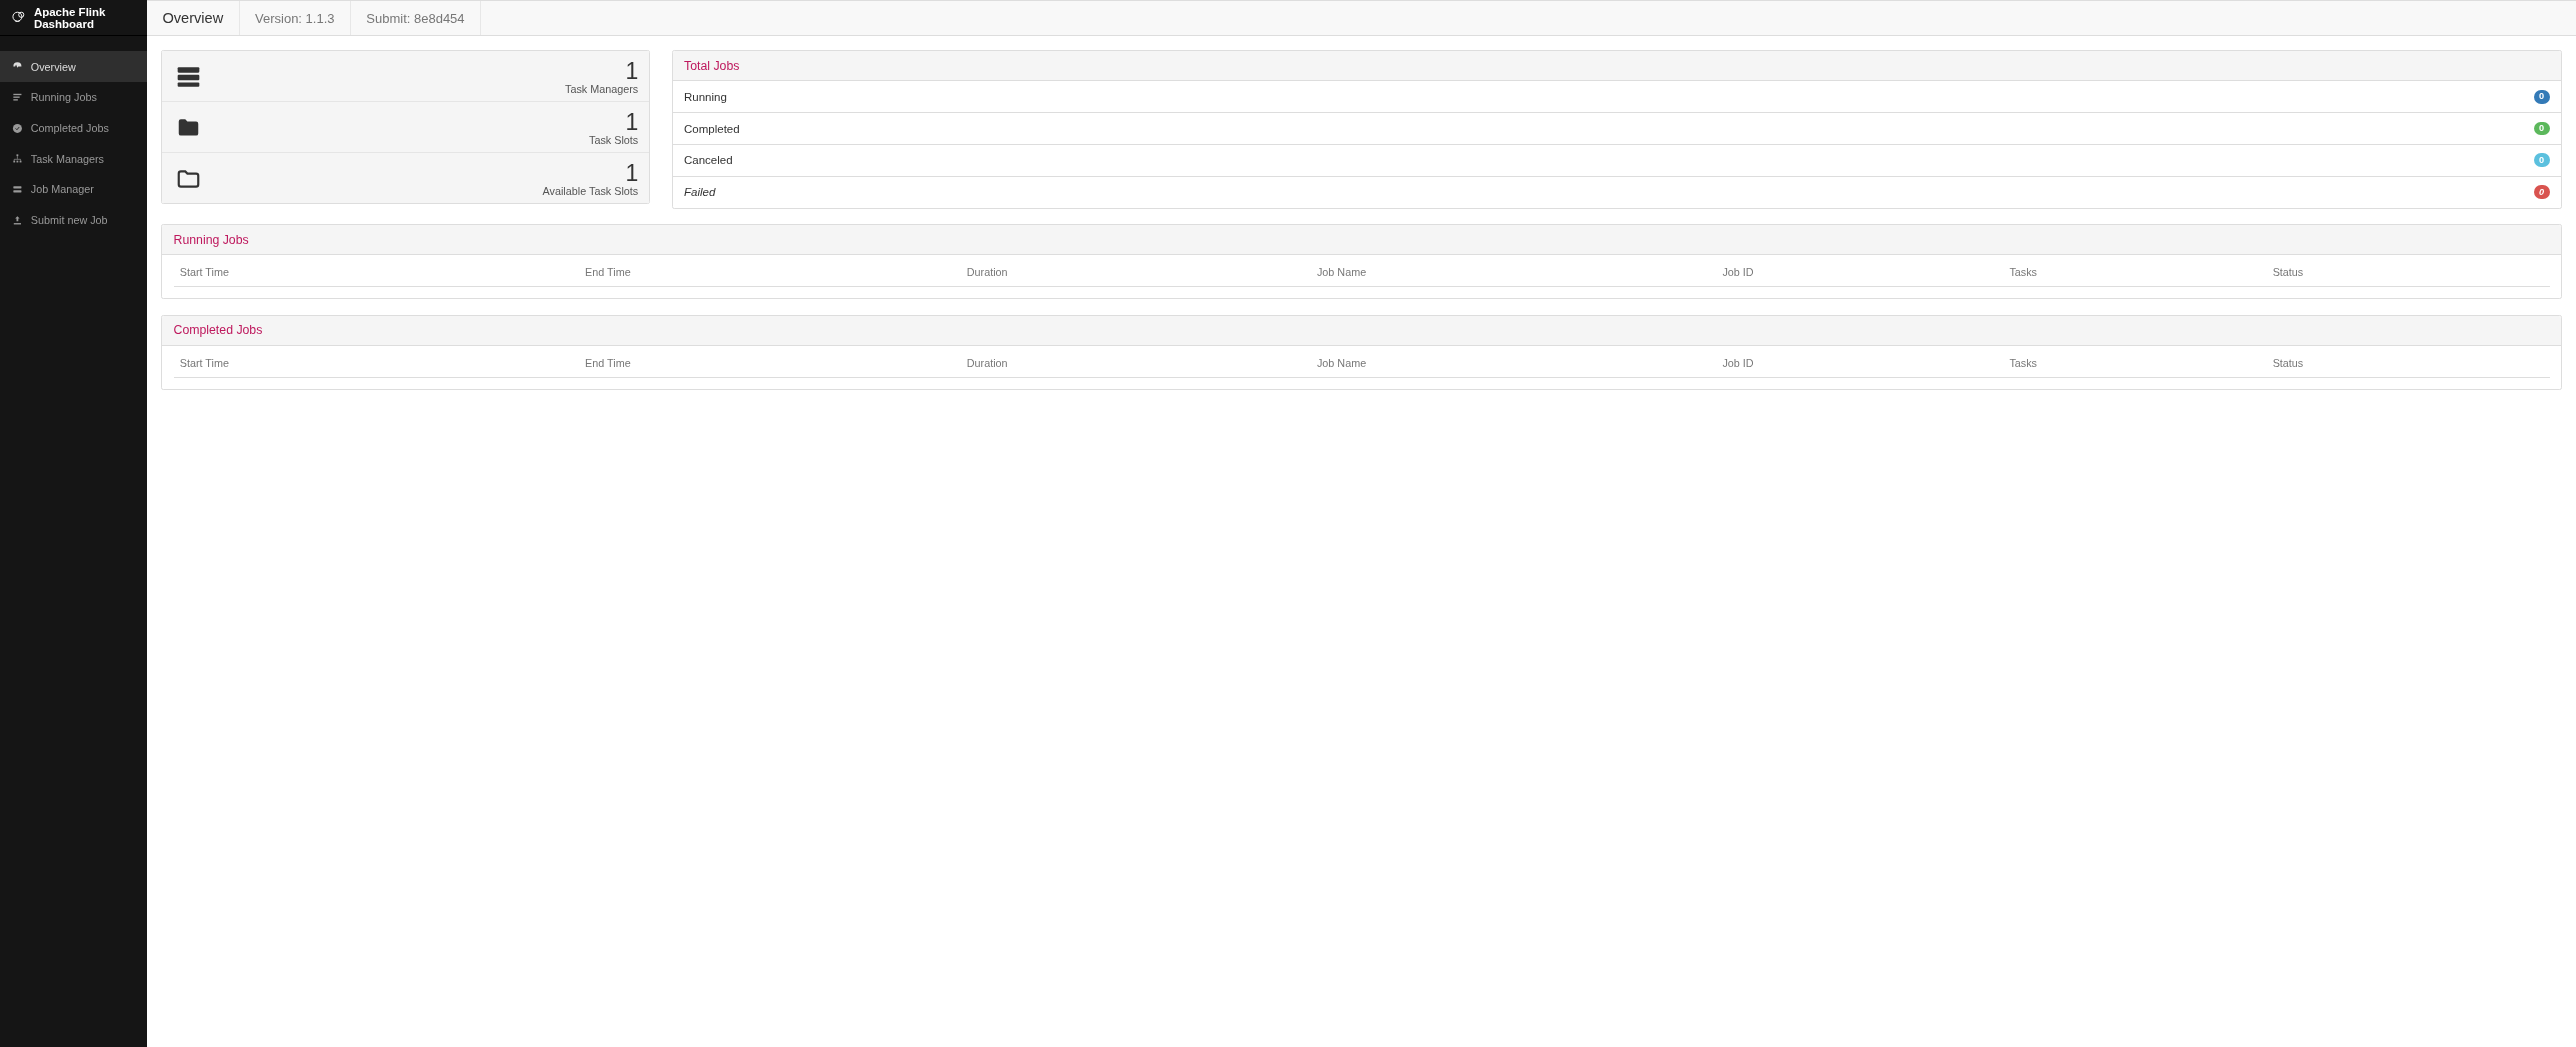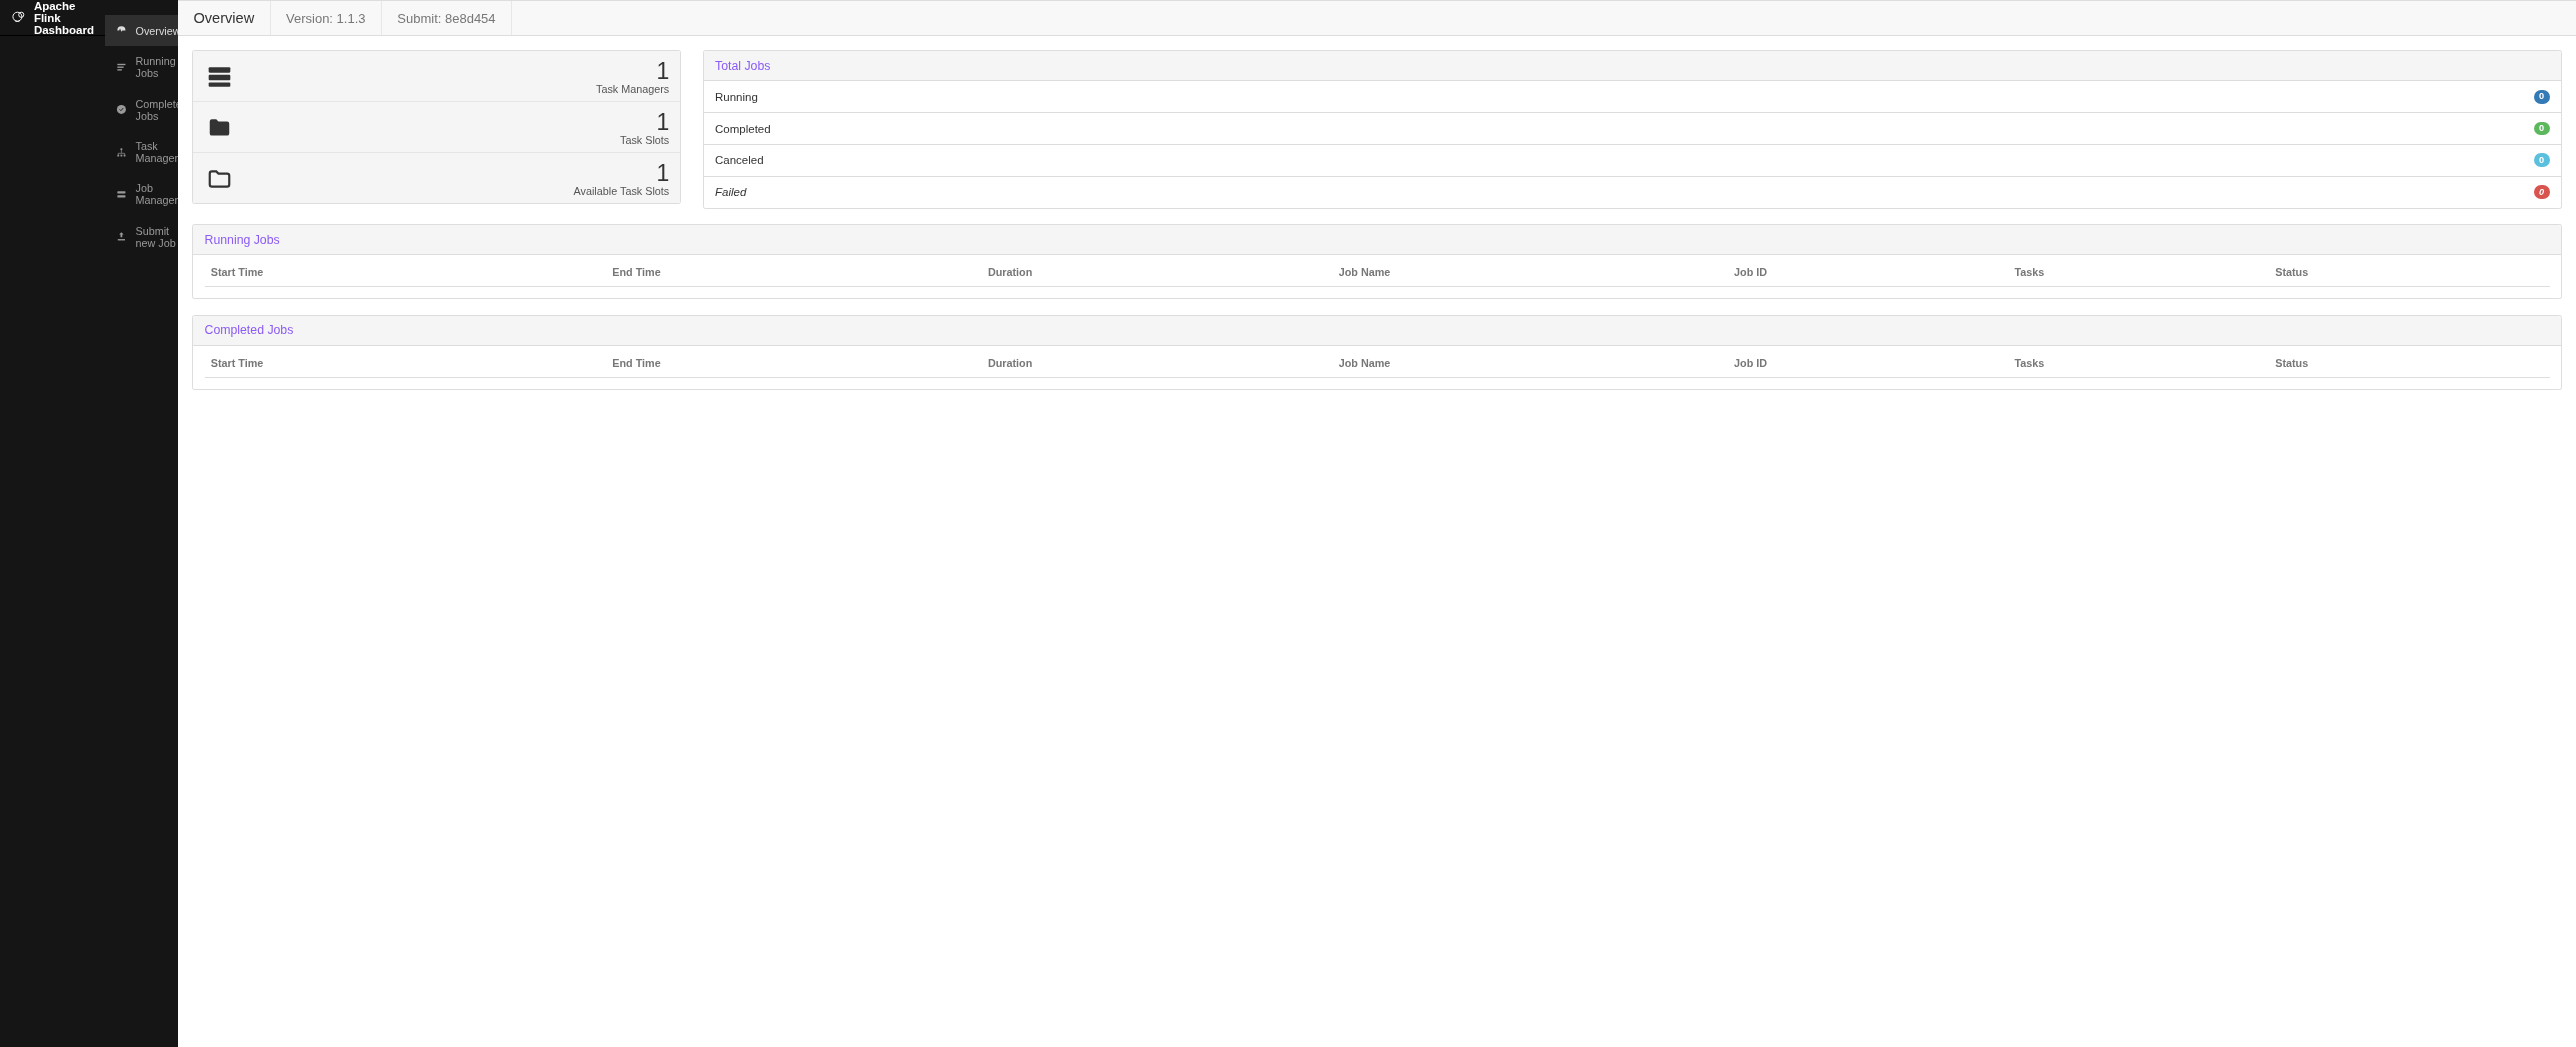--- a/index.html
+++ b/index.html
@@ -8,26 +8,26 @@
     font-family: "Helvetica Neue", Helvetica, Arial, sans-serif;
     font-size: 10.8px;
     color: #333;
     background: #fff;
     display: flex;
     min-height: 100vh;
   }
 
   
   .sidebar {
-    width: 178px;
+    width: 147px;
     background: #151515;
     color: #aaa;
     flex-shrink: 0;
     display: flex;
-    flex-direction: row;
+    flex-direction: column;
   }
   .sidebar-brand {
     height: 36px;
     display: flex;
     align-items: center;
     padding: 0 10.8px;
     color: #fff;
     font-weight: 700;
     font-size: 11.5px;
     gap: 7.7px;
@@ -87,21 +87,21 @@
     border-radius: 2.3px;
     background: #fff;
     margin-bottom: 15.4px;
   }
   .panel-heading {
     padding: 7.7px 11.5px;
     border-bottom: 0.8px solid #ddd;
     background: #f5f5f5;
     border-radius: 2.3px 2.3px 0 0;
     font-size: 12.3px;
-    color: #8b5cf6;
+    color: #be185d;
   }
   .panel-body { padding: 0; }
 
   .stat-list .stat-row {
     display: flex;
     align-items: center;
     justify-content: space-between;
     padding: 7.7px 10.8px 6.2px 10.8px;
     border-bottom: 0.8px solid #e5e5e5;
     background: #f5f5f5;
@@ -140,21 +140,21 @@
   .badge-danger   { background-color: #d9534f; }
 
   .table-wrap { padding: 0 11.5px 11.5px 11.5px; }
   table.jobs {
     width: 100%;
     border-collapse: collapse;
     font-size: 10.8px;
   }
   table.jobs th {
     text-align: left;
-    font-weight: 700;
+    font-weight: 400;
     color: #777;
     padding: 10.8px 6.2px 7.7px 6.2px;
     border-bottom: 0.8px solid #ddd;
   }
 
   .stat-panel { border-radius: 2.3px; }
 </style>
 </head>
 <body>
 

